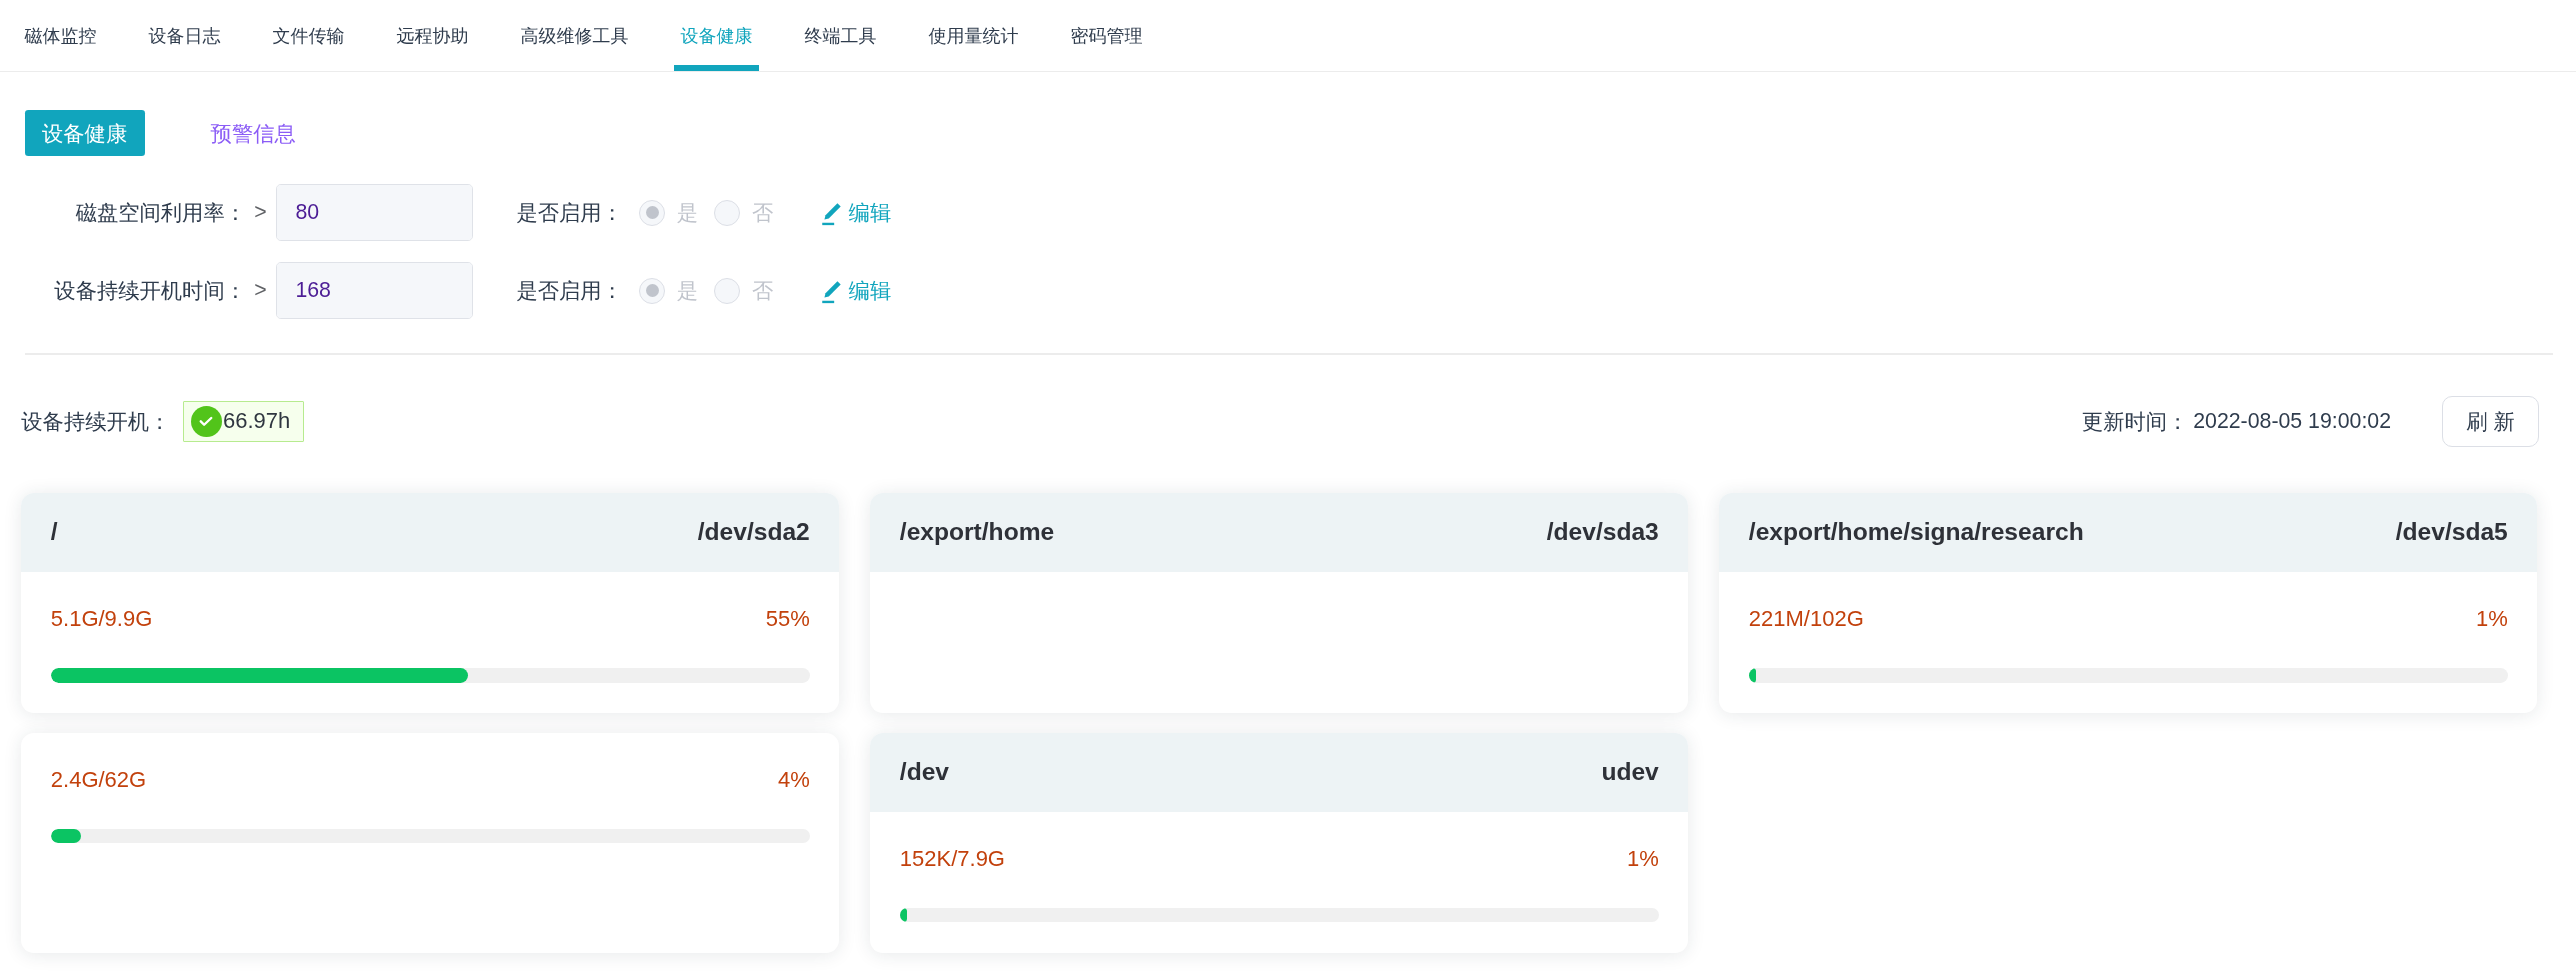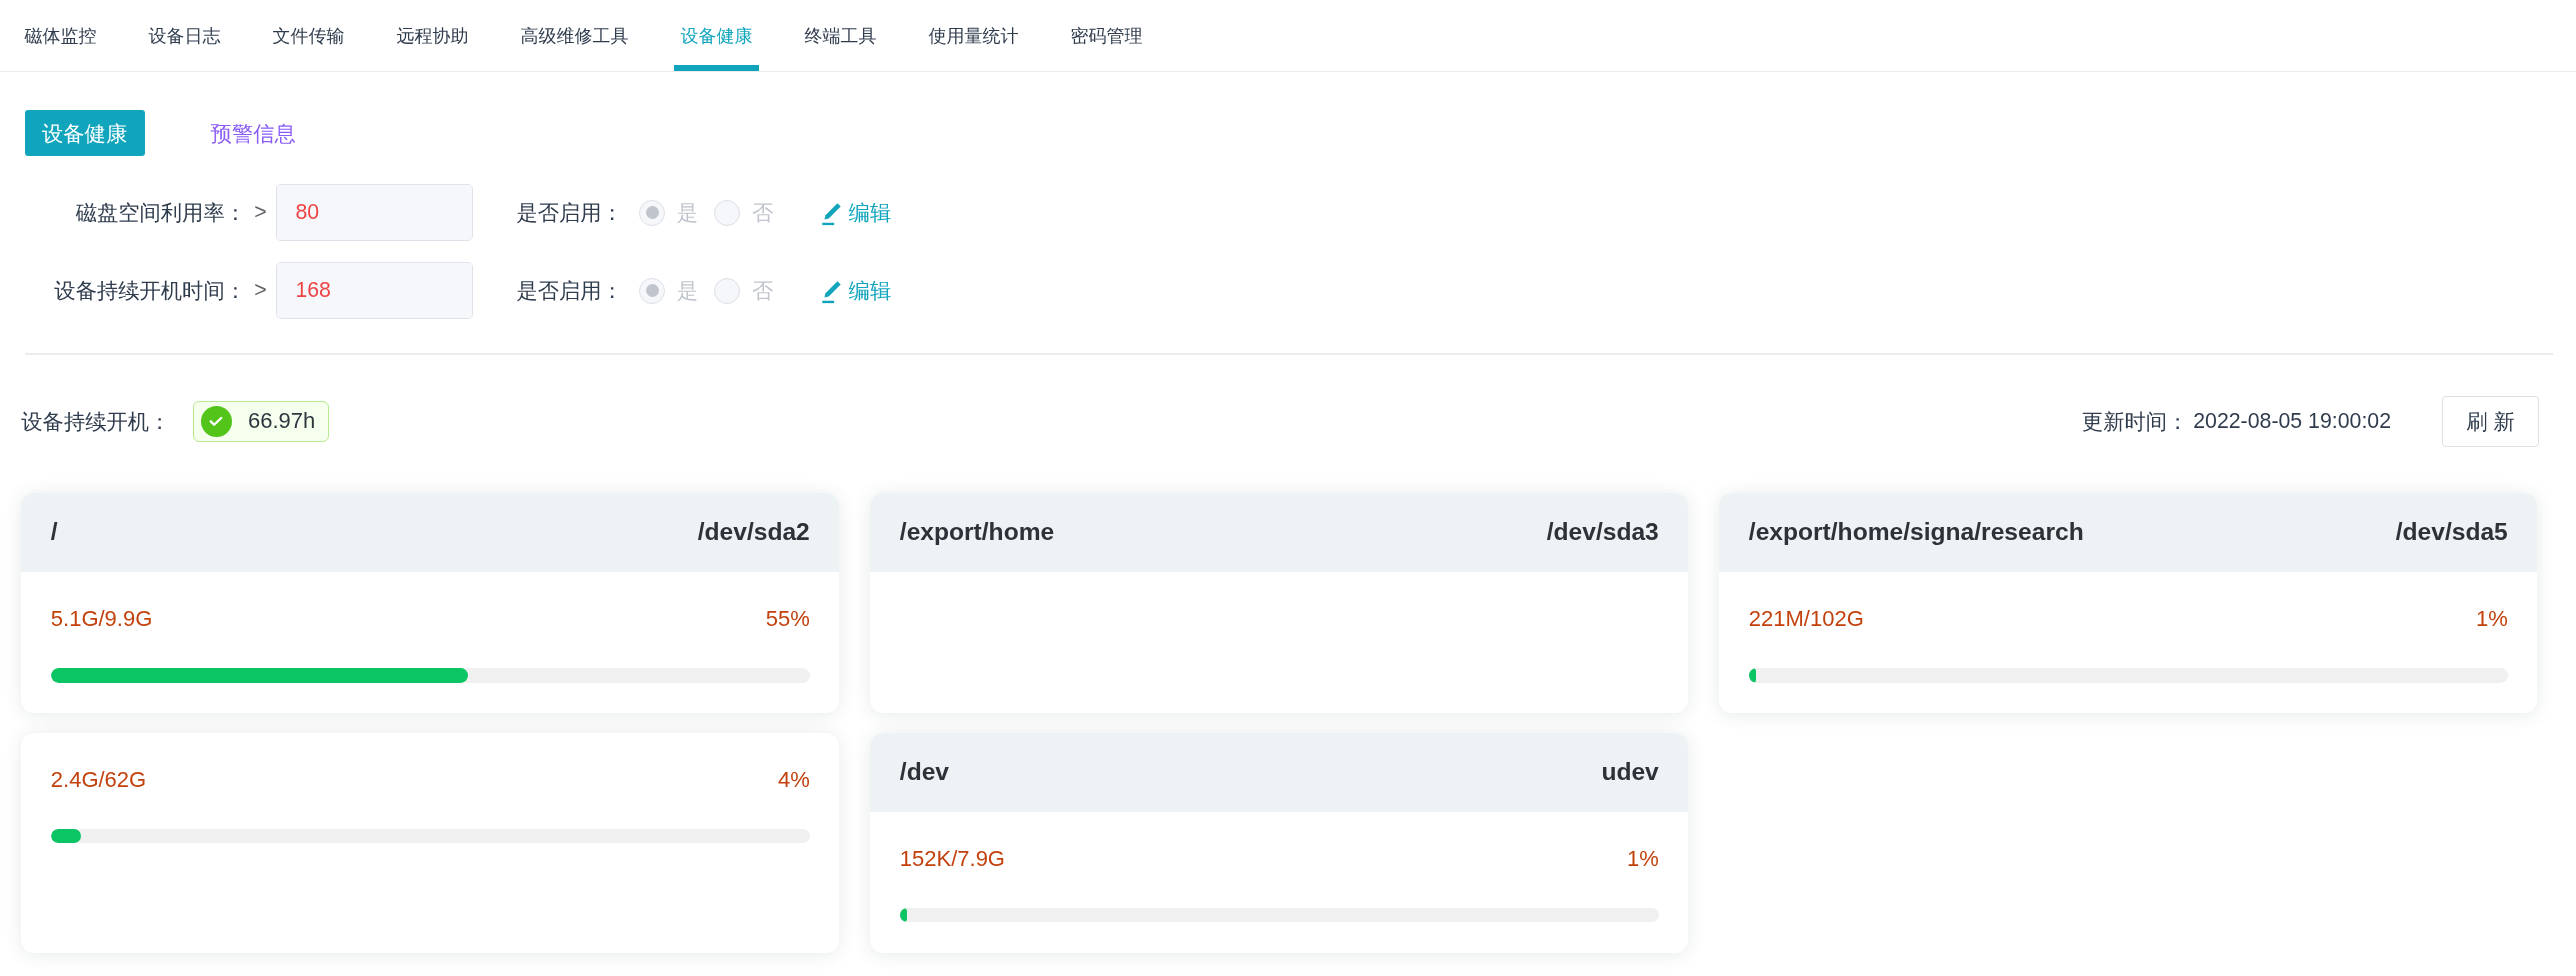--- a/index.html
+++ b/index.html
@@ -23,53 +23,53 @@
   .subtab-plain { margin-left:66px; font-size:21.3px; color:#8b5cf6; cursor:pointer; }
 
   
   .form { margin-top:28px; }
   .form-row { display:flex; align-items:center; height:57px; margin-top:21.3px;
               padding-left:33px; }
   .form-label { width:213px; text-align:right; font-size:21.3px; color:#2f3c4d; }
   .op { margin:0 9.8px 0 8.2px; font-size:21.3px; color:#606266; }
   .input-group { display:flex; width:197px; height:57px; border:1.6px solid #dfe2e8;
                  border-radius:4.9px; overflow:hidden; }
-  .input-val { flex:1; border:none; background:#f5f7fa; color:#ef4444;
+  .input-val { flex:1; border:none; background:#f5f7fa; color:#4c1d95;
                font-size:21.3px; padding-left:18px; outline:none; font-family:inherit; }
   .enable-label { margin-left:43px; font-size:21.3px; color:#2f3c4d; }
   .radio { position:relative; width:26px; height:26px; border-radius:50%;
            border:1.6px solid #dcdfe6; background:#f5f7fa; margin-left:16.4px;
            flex:none; cursor:pointer; }
   .radio.checked::after { content:""; position:absolute; left:50%; top:50%;
            width:13px; height:13px; margin:-6.6px 0 0 -6.6px; border-radius:50%;
            background:#c0c4cc; }
   .radio-label { margin-left:11.5px; font-size:21.3px; color:#c0c4cc; }
   .edit-link { display:flex; align-items:center; margin-left:46px; color:#11a5bd;
                font-size:21.3px; cursor:pointer; }
   .edit-link svg { width:26px; height:26px; margin-right:3.3px; }
 
   
   .divider { height:1.6px; background:#ececec; margin:34px 23px 0 24.6px; }
 
   
   .status-row { display:flex; align-items:center; margin-top:41px;
                 padding:0 37px 0 21.3px; }
   .status-label { font-size:21.3px; color:#2f3c4d; }
-  .uptime-badge { display:inline-flex; align-items:center; gap:16px;
-                  margin-left:23px; padding:4.1px 13px 4.1px 6.6px; background:#f6ffed;
-                  border:1.6px solid #b7eb8f; border-radius:6px; }
+  .uptime-badge { display:inline-flex; align-items:center; gap:1px;
+                  margin-left:13px; padding:4.1px 13px 4.1px 6.6px; background:#f6ffed;
+                  border:1.6px solid #b7eb8f; border-radius:1px; }
   .check-circle { width:31px; height:31px; border-radius:50%; background:#52c41a;
                   display:flex; align-items:center; justify-content:center; }
   .check-circle svg { width:18px; height:18px; }
   .uptime-value { font-size:22px; color:#2f3640; }
   .status-right { margin-left:auto; display:flex; align-items:center; }
   .update-time-label, .update-time { font-size:21.3px; color:#2f3c4d; }
   .update-time { margin-left:4.9px; }
   .refresh-btn { margin-left:51px; width:97px; height:51px; background:#fff;
-                 border:1.6px solid #dcdfe6; border-radius:4px; font-size:21.3px;
+                 border:1.6px solid #dcdfe6; border-radius:10px; font-size:21.3px;
                  color:#2f3c4d; cursor:pointer; font-family:inherit; }
 
   
   .cards { display:grid; grid-template-columns:repeat(3,818px);
            column-gap:31px; row-gap:19.7px; margin:46px 21.3px 0; }
   .card { background:#fff; border-radius:13px; overflow:hidden;
           box-shadow:0 1.6px 18px rgba(31,45,61,.10); height:220px; }
   .card-header { height:79px; background:#edf3f5; display:flex; align-items:center;
                  justify-content:space-between; padding:0 29.5px; }
   .card-mount, .card-device { font-size:24.6px; font-weight:700; color:#2e3138; }

